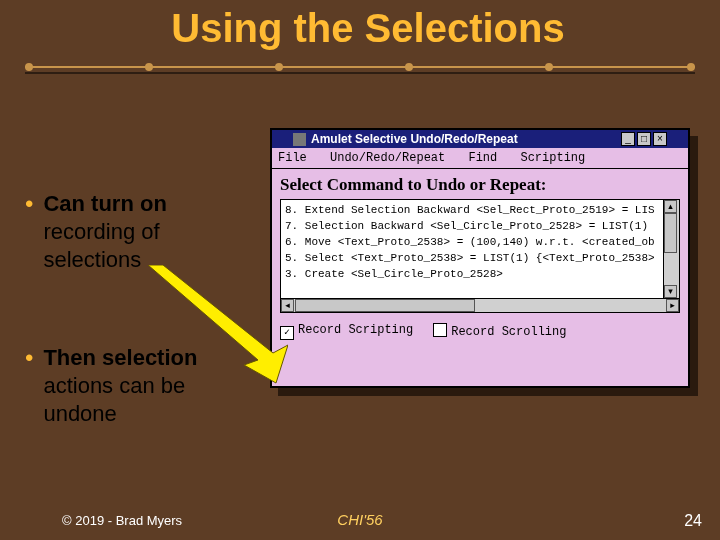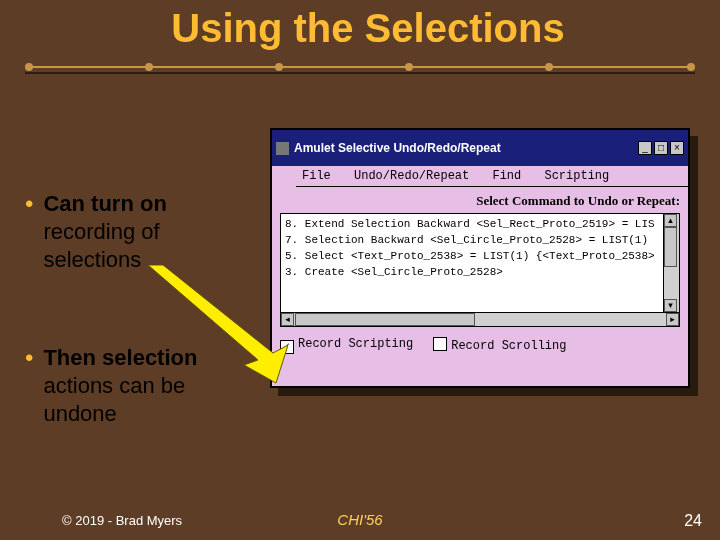--- a/index.html
+++ b/index.html
@@ -115,26 +115,26 @@
   }
   .win {
     position: absolute;
     left: 270px; top: 128px;
     width: 420px; height: 260px;
     background: #e6bee6;
     border: 2px solid #000;
     box-sizing: border-box;
   }
   .titlebar {
-    height: 36px;
+    height: 18px;
     background: linear-gradient(#1a1f7a,#1a1f7a);
     display: flex;
     align-items: center;
     justify-content: space-between;
-    padding: 0 4px;
+    padding: 0 21px;
   }
   .tb-left {
     display: flex;
     align-items: center;
     gap: 5px;
     color: #fff;
     font-weight: bold;
     font-size: 12px;
   }
   .tb-icon {
@@ -156,30 +156,28 @@
     font-family: Arial;
     box-sizing: border-box;
   }
 
   .menubar {
     background: #e6bee6;
     border-bottom: 1px solid #000;
     padding: 3px 6px;
     font-family: "Courier New", monospace;
     font-size: 12px;
-    margin-left: 24px;
   }
   .menubar span { margin-right: 16px; }
 
   .heading {
     font-family: "Times New Roman", serif;
-    font-size: 13px;
+    font-size: 17px;
     font-weight: bold;
     padding: 6px 8px 4px 8px;
-    text-align: right;
   }
 
   .listbox-wrap {
     position: relative;
     margin: 0 8px;
     height: 100px;
     background: #fff;
     border: 1px solid #000;
     box-sizing: border-box;
     display: flex;
@@ -329,20 +327,21 @@
       <span>Find</span>
       <span>Scripting</span>
     </div>
 
     <div class="heading">Select Command to Undo or Repeat:</div>
 
     <div class="listbox-wrap">
       <div class="listbox">
         <div>8.  Extend Selection Backward &lt;Sel_Rect_Proto_2519&gt; = LIS</div>
         <div>7.  Selection Backward &lt;Sel_Circle_Proto_2528&gt; = LIST(1)</div>
+        <div>6.  Move &lt;Text_Proto_2538&gt; = (100,140) w.r.t. &lt;created_ob</div>
         <div>5.  Select &lt;Text_Proto_2538&gt; = LIST(1) {&lt;Text_Proto_2538&gt;</div>
         <div>3.  Create &lt;Sel_Circle_Proto_2528&gt;</div>
       </div>
       <div class="vscroll">
         <div class="sb-btn sb-top">▴</div>
         <div class="sb-thumb"></div>
         <div class="sb-btn sb-bot">▾</div>
       </div>
     </div>
     <div class="hscroll">

